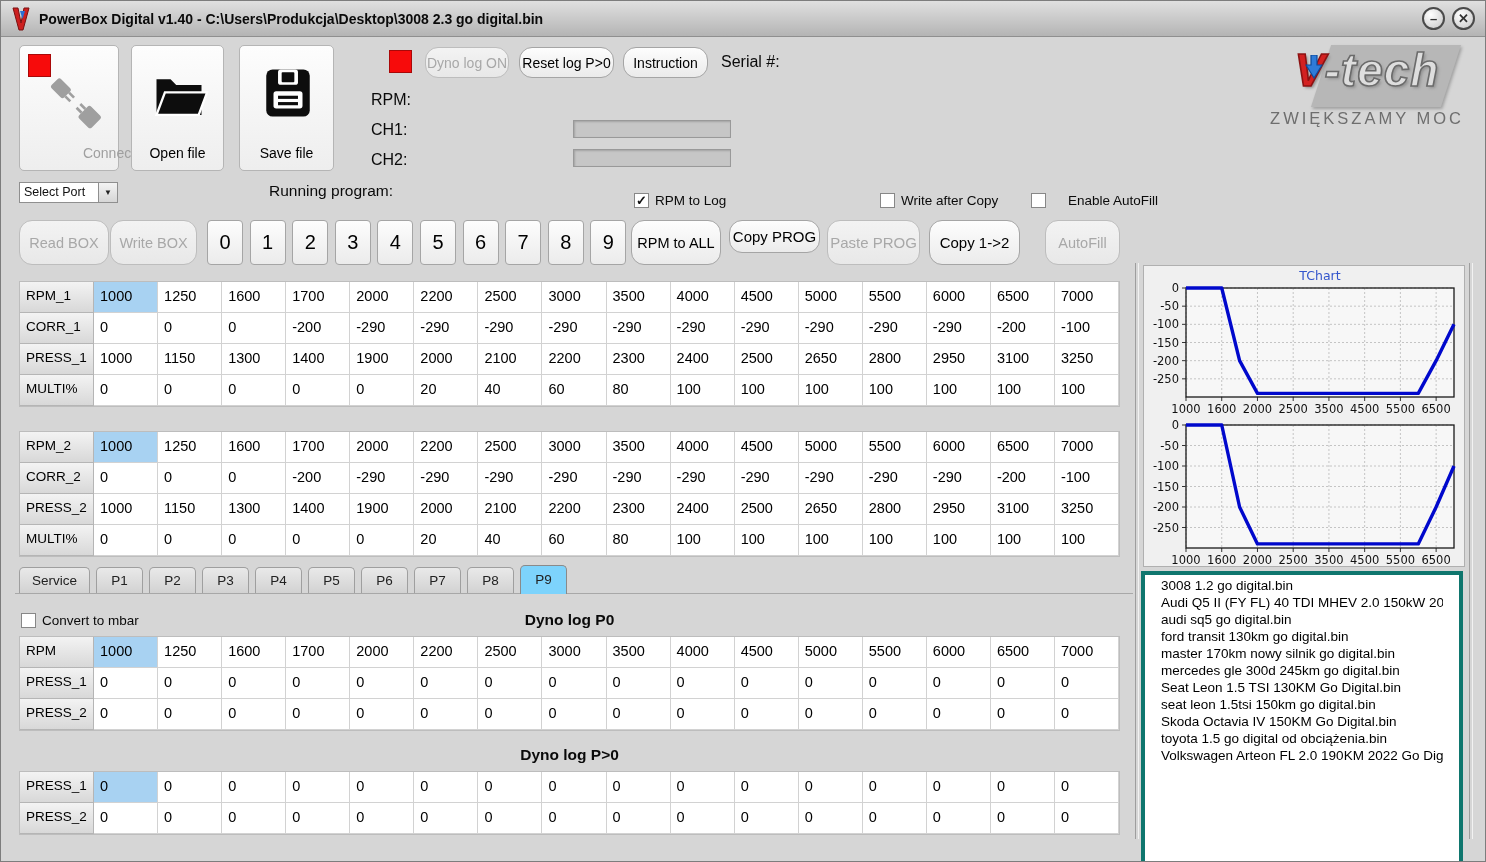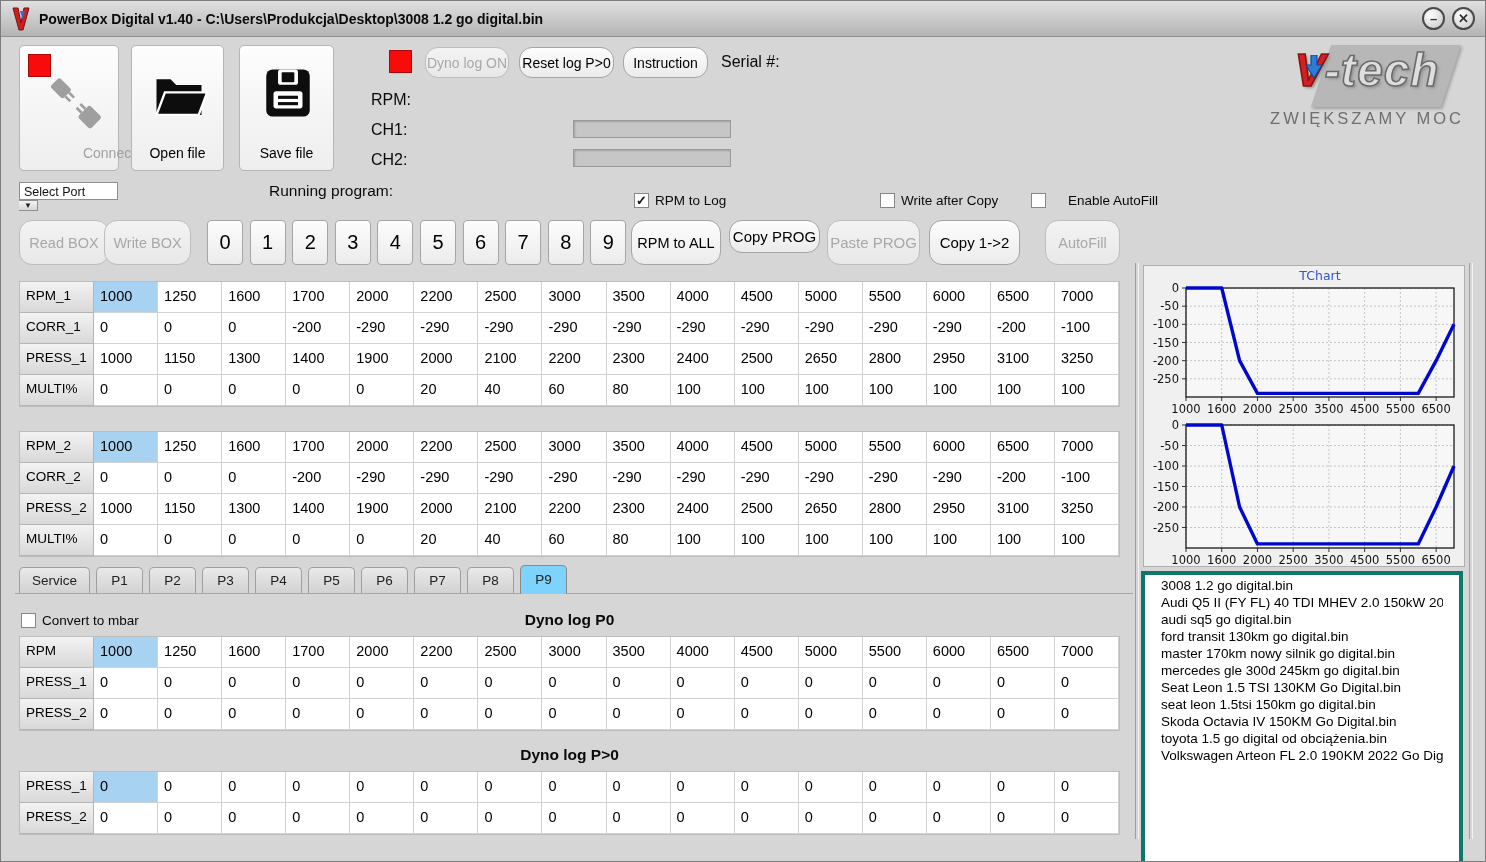--- a/index.html
+++ b/index.html
@@ -36,21 +36,21 @@
     position:absolute; top:44px; height:126px;
     background:linear-gradient(180deg,#fdfdfd,#eeeeee);
     border:1px solid #b5b5b5; border-radius:5px; box-sizing:border-box;
   }
   .tool-label { position:absolute; bottom:9px; width:100%; text-align:center; font-size:14px; color:#000; }
   .gray-text { color:#9f9f9f; }
   .led { position:absolute; width:23px; height:23px; background:#f70b0b; border:1px solid #a90808; box-sizing:border-box; }
   .ui-label { position:absolute; font-size:16px; color:#0a0a0a; white-space:nowrap; }
   .hbar { position:absolute; width:158px; height:18px; background:#c6c6c6; border:1px solid #999; box-sizing:border-box; box-shadow:inset 1px 1px 2px rgba(0,0,0,.18); }
   
-  .select-port { position:absolute; left:18px; top:181px; width:99px; height:21px; display:flex;flex-direction:column; }
+  .select-port { position:absolute; left:18px; top:181px; width:99px; height:21px; display:flex; }
   .sp-field { flex:1; background:#fff; border:1px solid #8f8f8f; font-size:12.5px; padding:2px 0 0 4px; box-sizing:border-box; color:#111; }
   .sp-btn { width:19px; background:linear-gradient(180deg,#f4f4f4,#d6d6d6); border:1px solid #8f8f8f; border-left:none; box-sizing:border-box; display:flex; align-items:center; justify-content:center; font-size:8px; color:#222; }
   
   .cbx-row { position:absolute; display:flex; align-items:center; height:16px; }
   .cb { width:15px; height:15px; background:#fff; border:1px solid #878787; box-sizing:border-box; font-size:13px; font-weight:bold; line-height:13px; text-align:center; color:#111; }
   .cb-label { margin-left:6px; font-size:13.5px; color:#0a0a0a; white-space:nowrap; }
   
   #digit-row { position:absolute; left:206px; top:219px; display:flex; gap:6.6px; }
   .digit { position:relative; width:36px; height:45px; font-size:20px; background:linear-gradient(180deg,#fdfdfd,#ebebeb); border:1px solid #a5a5a5; border-radius:4px; box-sizing:border-box; display:flex; align-items:center; justify-content:center; }
   
@@ -83,21 +83,21 @@
 </head>
 <body>
 
 <div id="app">
 
   <div class="titlebar">
     <svg width="20" height="26" viewBox="0 0 20 26">
       <path d="M2 2 L8 24 L12 24 L18 2 L13 2 L10 17 L7 2 Z" fill="#cc1f1f" stroke="#7a1010" stroke-width="1"></path>
       <path d="M9 5 l5 0 -2.5 8 z" fill="#2b6fd4"></path>
     </svg>
-    <span class="ttext">PowerBox Digital v1.40 - C:\Users\Produkcja\Desktop\3008 1.2 go digital.bin</span>
+    <span class="ttext">PowerBox Digital v1.40 - C:\Users\Produkcja\Desktop\3008 2.3 go digital.bin</span>
     <div class="winbtns">
       <div class="wbtn">–</div>
       <div class="wbtn">✕</div>
     </div>
   </div>
 
   <div class="tool-btn" style="left:18px; width:100px;padding-left:40px;">
     <div class="led" style="left:8px; top:8px;"></div>
     <svg style="position:absolute; left:24px; top:26px;" width="62" height="62" viewBox="0 0 70 70">
       <g fill="#9f9f9f" transform="rotate(45 35 35)">
@@ -157,21 +157,21 @@
   <div class="cbx-row" style="left:879px; top:191px;">
     <div class="cb"></div>
     <span class="cb-label">Write after Copy</span>
   </div>
   <div class="cbx-row" style="left:1030px; top:191px;gap:16px;">
     <div class="cb"></div>
     <span class="cb-label">Enable AutoFill</span>
   </div>
 
   <div class="btn disabled" style="left:18px; top:219px; width:90px; height:45px; font-size:14.5px;">Read BOX</div>
-  <div class="btn disabled" style="left:103px; top:219px; width:87px; height:45px; font-size:14.5px;">Write BOX</div>
+  <div class="btn disabled" style="left:109px; top:219px; width:87px; height:45px; font-size:14.5px;">Write BOX</div>
   <div id="digit-row">
       <div class="digit">0</div>
       <div class="digit">1</div>
       <div class="digit">2</div>
       <div class="digit">3</div>
       <div class="digit">4</div>
       <div class="digit">5</div>
       <div class="digit">6</div>
       <div class="digit">7</div>
       <div class="digit">8</div>

